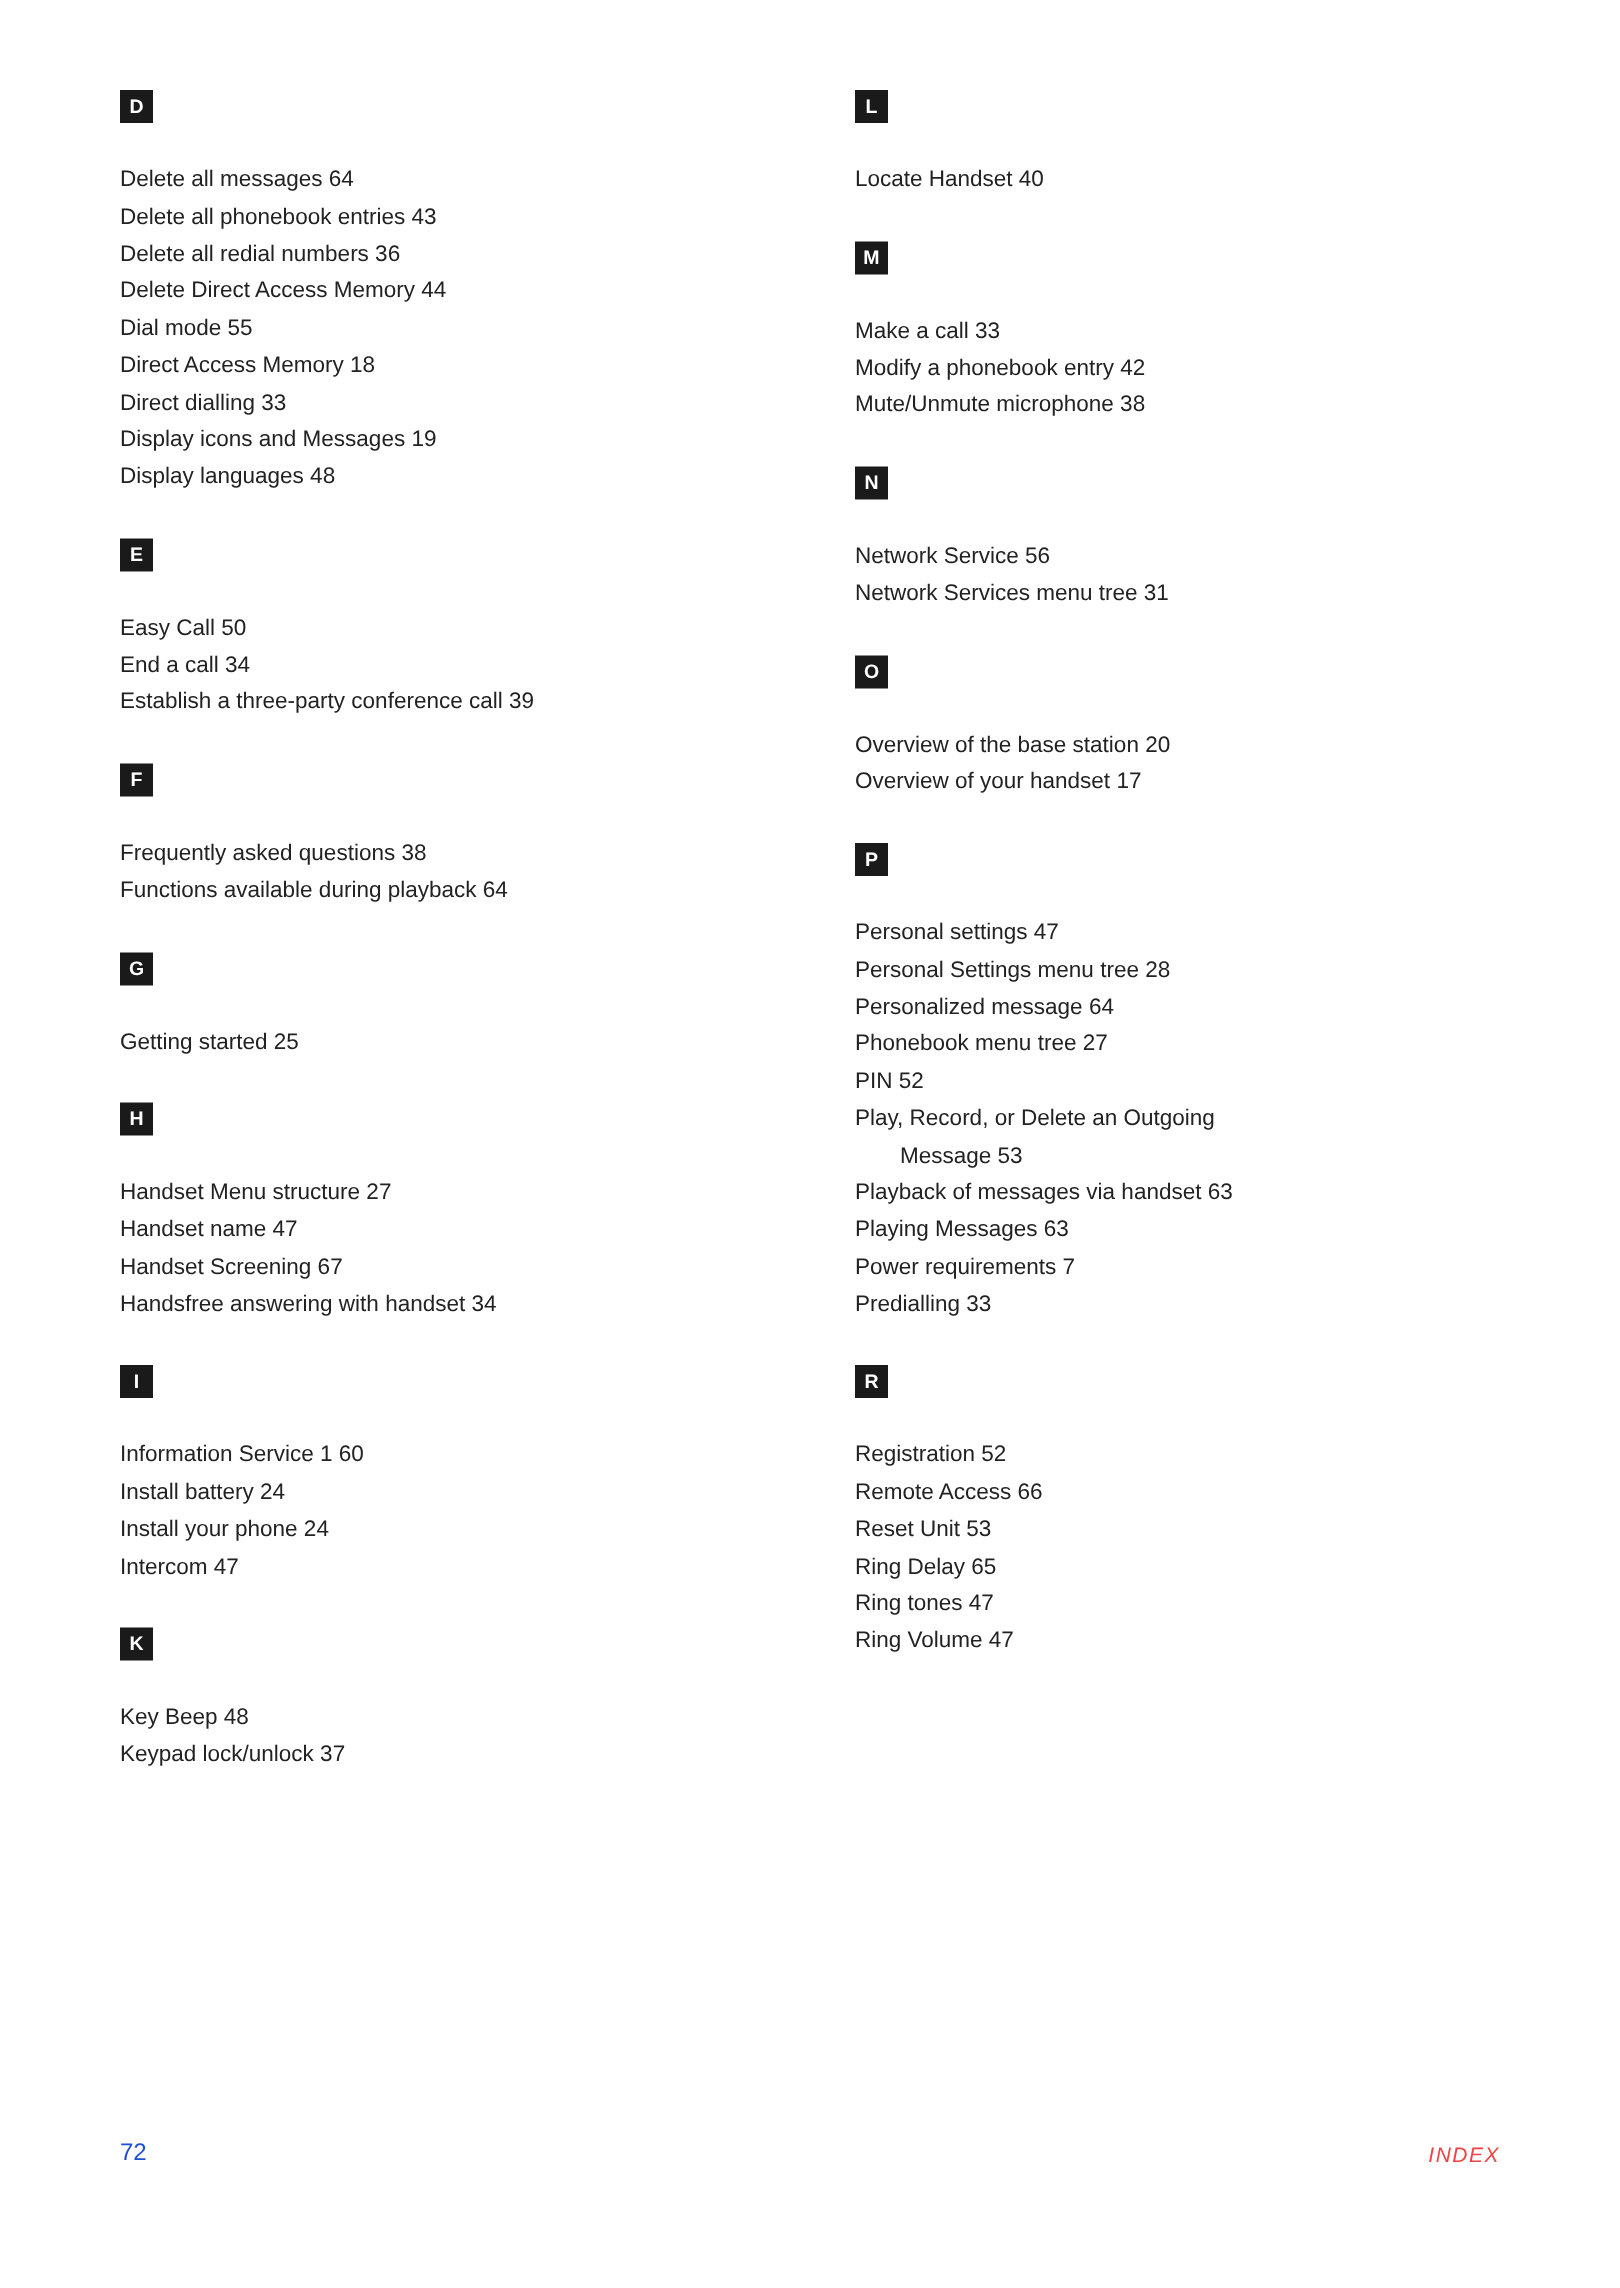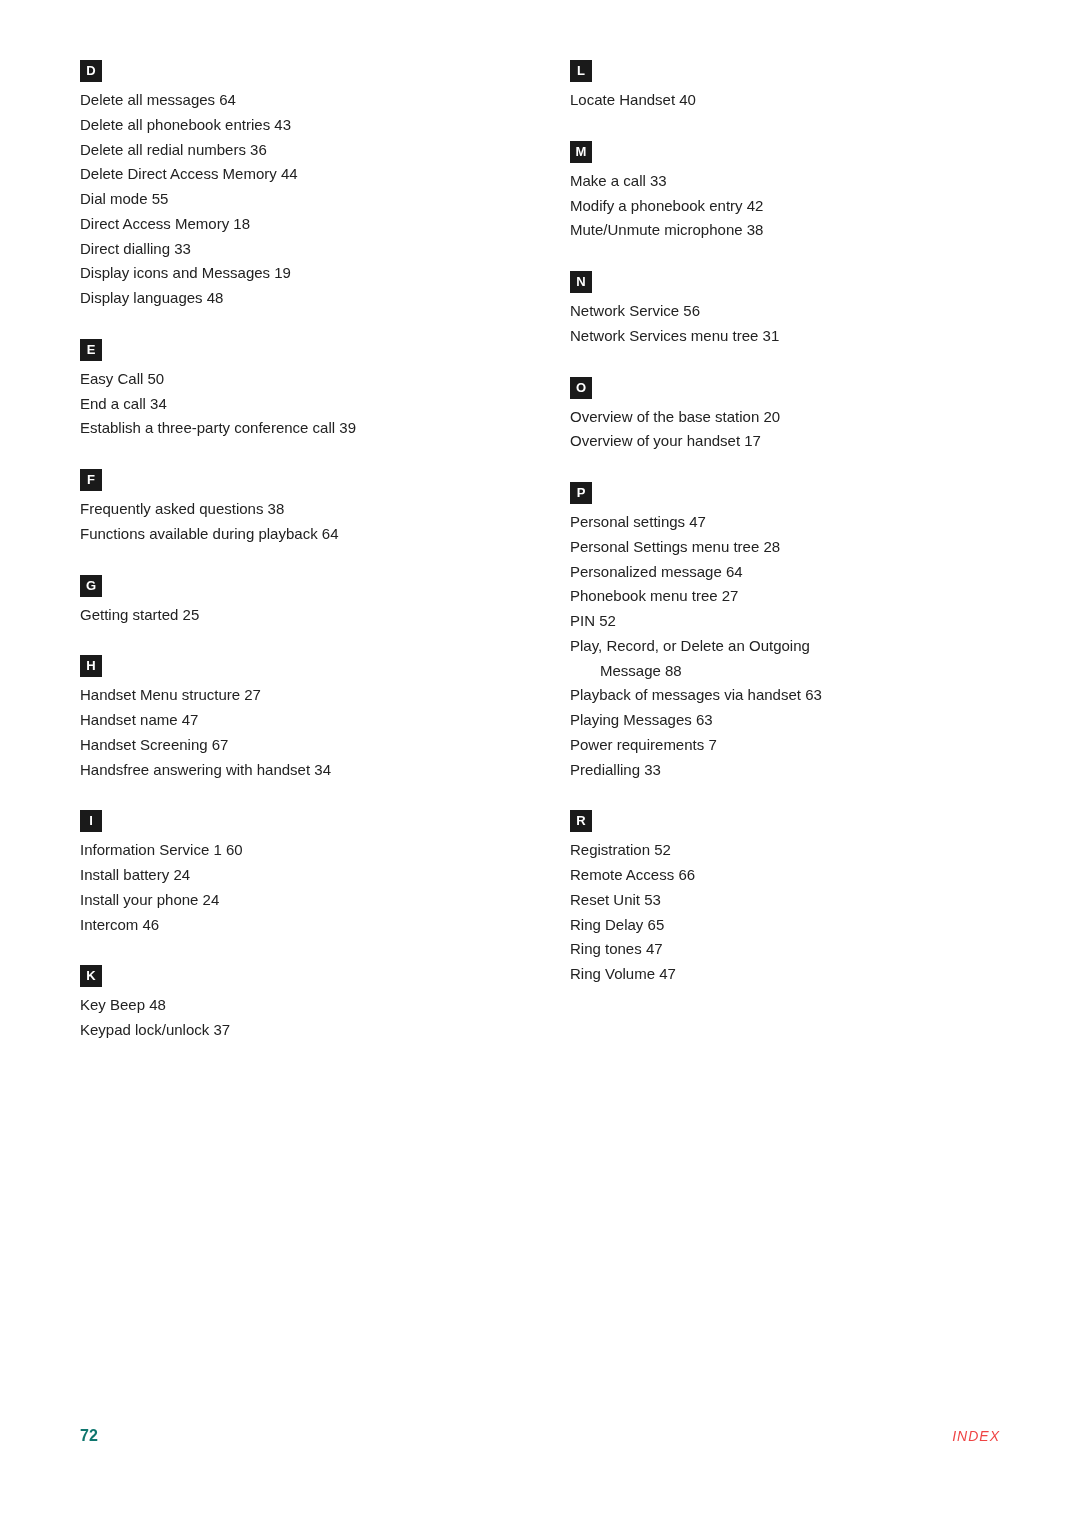--- a/index.html
+++ b/index.html
@@ -44,20 +44,21 @@
       width: 22px;
       height: 22px;
       text-align: center;
       line-height: 22px;
       margin-bottom: 6px;
     }
 
     .section-items {
       list-style: none;
       line-height: 1.65;
+      margin-top: 20px;
     }
 
     .section-items li {
       font-size: 15px;
       color: #222;
     }
 
     .section-items li.indent {
       padding-left: 30px;
     }
@@ -65,22 +66,22 @@
     .page-footer {
       display: flex;
       justify-content: space-between;
       align-items: center;
       margin-top: 40px;
       padding-top: 10px;
     }
 
     .page-number {
       font-size: 16px;
-      font-weight: bold;
-      color: #0f766e;
+      font-weight: normal;
+      color: #1d4ed8;
     }
 
     .index-label {
       font-size: 14px;
       color: #ef4444;
       letter-spacing: 1px;
       font-style: italic;
     }
   </style>
 </head>
@@ -116,21 +117,21 @@
         <div class="section"><div class="section-header">H</div><ul class="section-items">
             <li>Handset Menu structure 27</li>
             <li>Handset name 47</li>
             <li>Handset Screening 67</li>
             <li>Handsfree answering with handset 34</li>
           </ul></div>
         <div class="section"><div class="section-header">I</div><ul class="section-items">
             <li>Information Service 1 60</li>
             <li>Install battery 24</li>
             <li>Install your phone 24</li>
-            <li>Intercom 46</li>
+            <li>Intercom 47</li>
           </ul></div>
         <div class="section"><div class="section-header">K</div><ul class="section-items">
             <li>Key Beep 48</li>
             <li>Keypad lock/unlock 37</li>
           </ul></div>
       </div>
 
     <div class="col" id="right-col">
         <div class="section"><div class="section-header">L</div><ul class="section-items">
             <li>Locate Handset 40</li>
@@ -148,21 +149,21 @@
             <li>Overview of the base station 20</li>
             <li>Overview of your handset 17</li>
           </ul></div>
         <div class="section"><div class="section-header">P</div><ul class="section-items">
             <li>Personal settings 47</li>
             <li>Personal Settings menu tree 28</li>
             <li>Personalized message 64</li>
             <li>Phonebook menu tree 27</li>
             <li>PIN 52</li>
             <li>Play, Record, or Delete an Outgoing</li>
-            <li class="indent">Message 88</li>
+            <li class="indent">Message 53</li>
             <li>Playback of messages via handset 63</li>
             <li>Playing Messages 63</li>
             <li>Power requirements 7</li>
             <li>Predialling 33</li>
           </ul></div>
         <div class="section"><div class="section-header">R</div><ul class="section-items">
             <li>Registration 52</li>
             <li>Remote Access 66</li>
             <li>Reset Unit 53</li>
             <li>Ring Delay 65</li>

